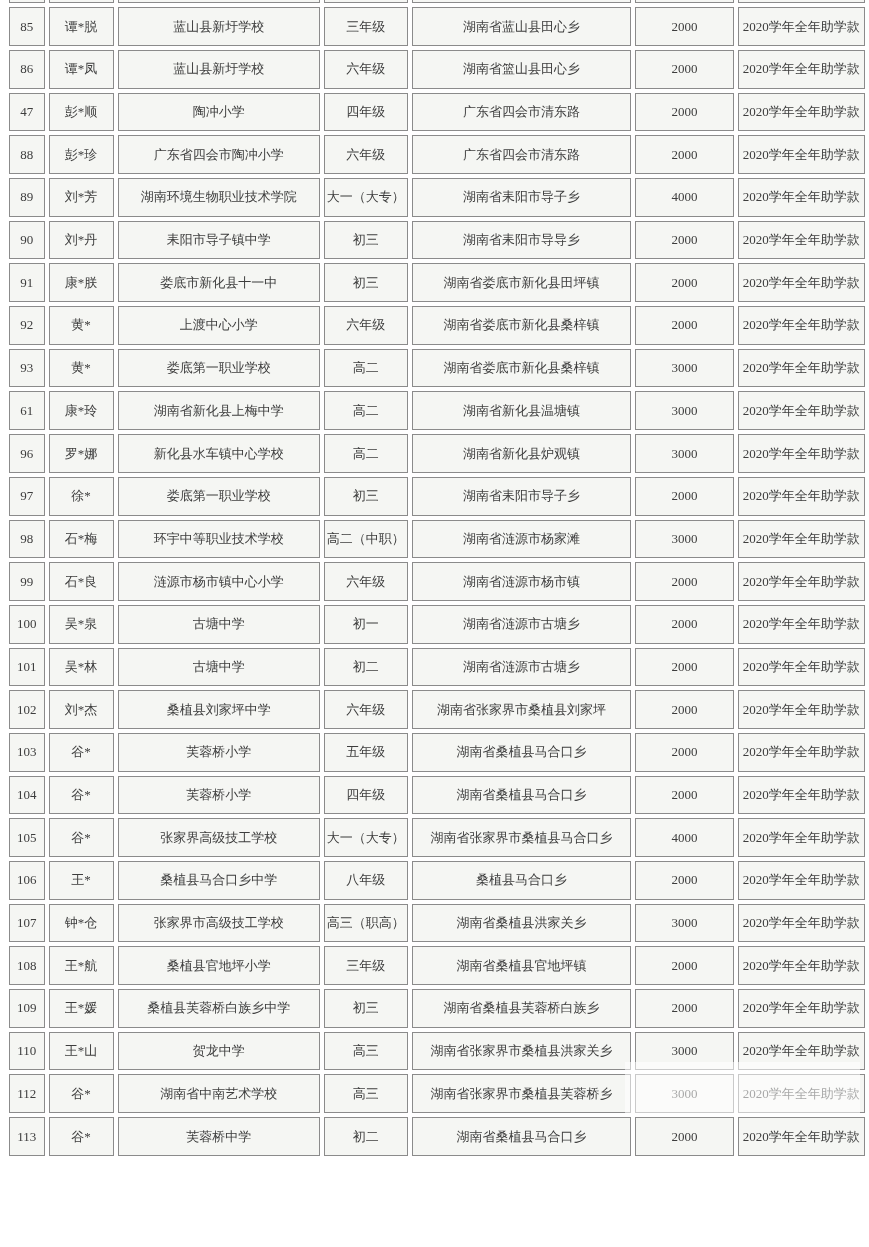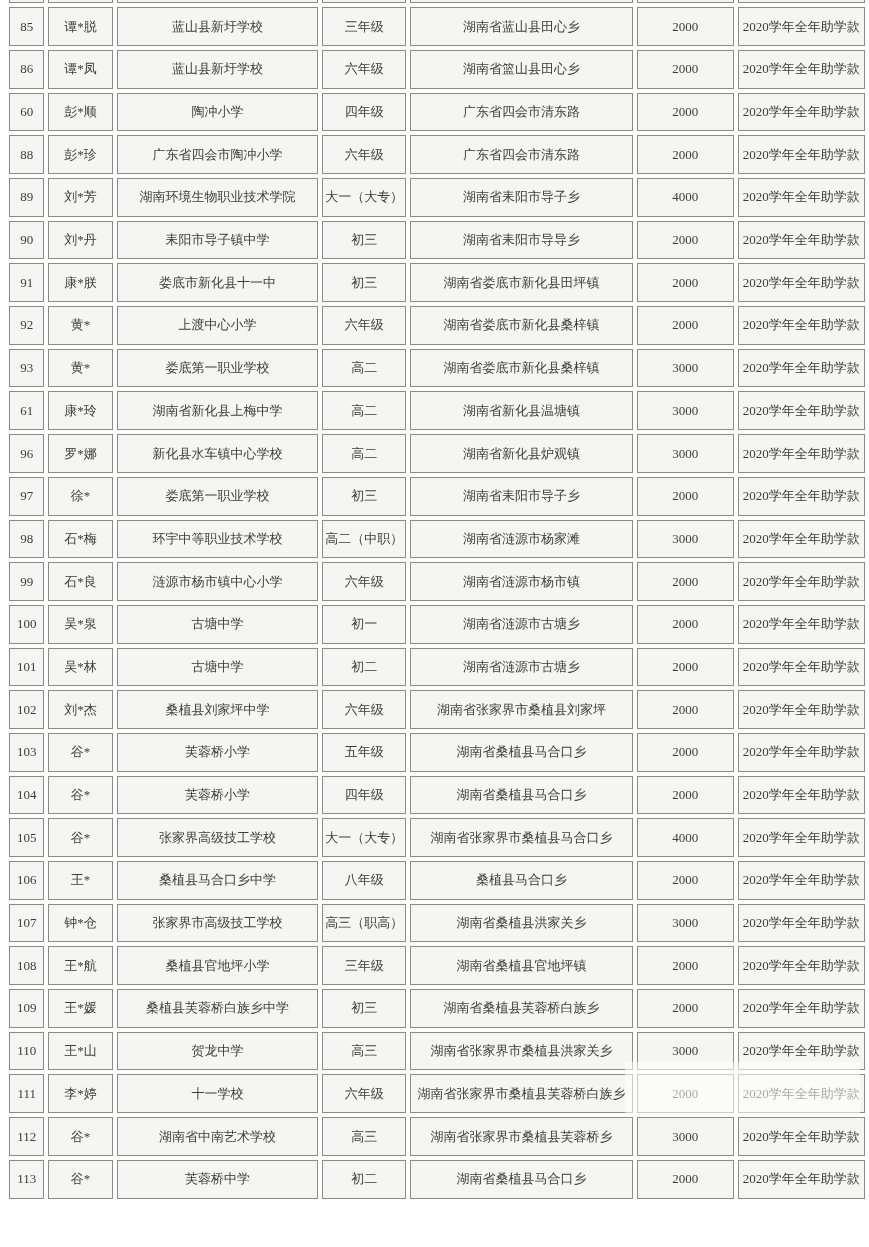--- a/index.html
+++ b/index.html
@@ -84,21 +84,21 @@
     <td class="c-no">86</td>
     <td class="c-name">谭*凤</td>
     <td class="c-school">蓝山县新圩学校</td>
     <td class="c-grade">六年级</td>
     <td class="c-loc">湖南省篮山县田心乡</td>
     <td class="c-amt">2000</td>
     <td class="c-note">2020学年全年助学款</td>
   </tr>
 
   <tr>
-    <td class="c-no">60</td>
+    <td class="c-no">47</td>
     <td class="c-name">彭*顺</td>
     <td class="c-school">陶冲小学</td>
     <td class="c-grade">四年级</td>
     <td class="c-loc">广东省四会市清东路</td>
     <td class="c-amt">2000</td>
     <td class="c-note">2020学年全年助学款</td>
   </tr>
 
   <tr>
     <td class="c-no">88</td>
@@ -314,29 +314,20 @@
   <tr>
     <td class="c-no">110</td>
     <td class="c-name">王*山</td>
     <td class="c-school">贺龙中学</td>
     <td class="c-grade">高三</td>
     <td class="c-loc">湖南省张家界市桑植县洪家关乡</td>
     <td class="c-amt">3000</td>
     <td class="c-note">2020学年全年助学款</td>
   </tr>
 
-  <tr>
-    <td class="c-no">111</td>
-    <td class="c-name">李*婷</td>
-    <td class="c-school">十一学校</td>
-    <td class="c-grade">六年级</td>
-    <td class="c-loc">湖南省张家界市桑植县芙蓉桥白族乡</td>
-    <td class="c-amt">2000</td>
-    <td class="c-note">2020学年全年助学款</td>
-  </tr>
 
   <tr>
     <td class="c-no">112</td>
     <td class="c-name">谷*</td>
     <td class="c-school">湖南省中南艺术学校</td>
     <td class="c-grade">高三</td>
     <td class="c-loc">湖南省张家界市桑植县芙蓉桥乡</td>
     <td class="c-amt">3000</td>
     <td class="c-note">2020学年全年助学款</td>
   </tr>

